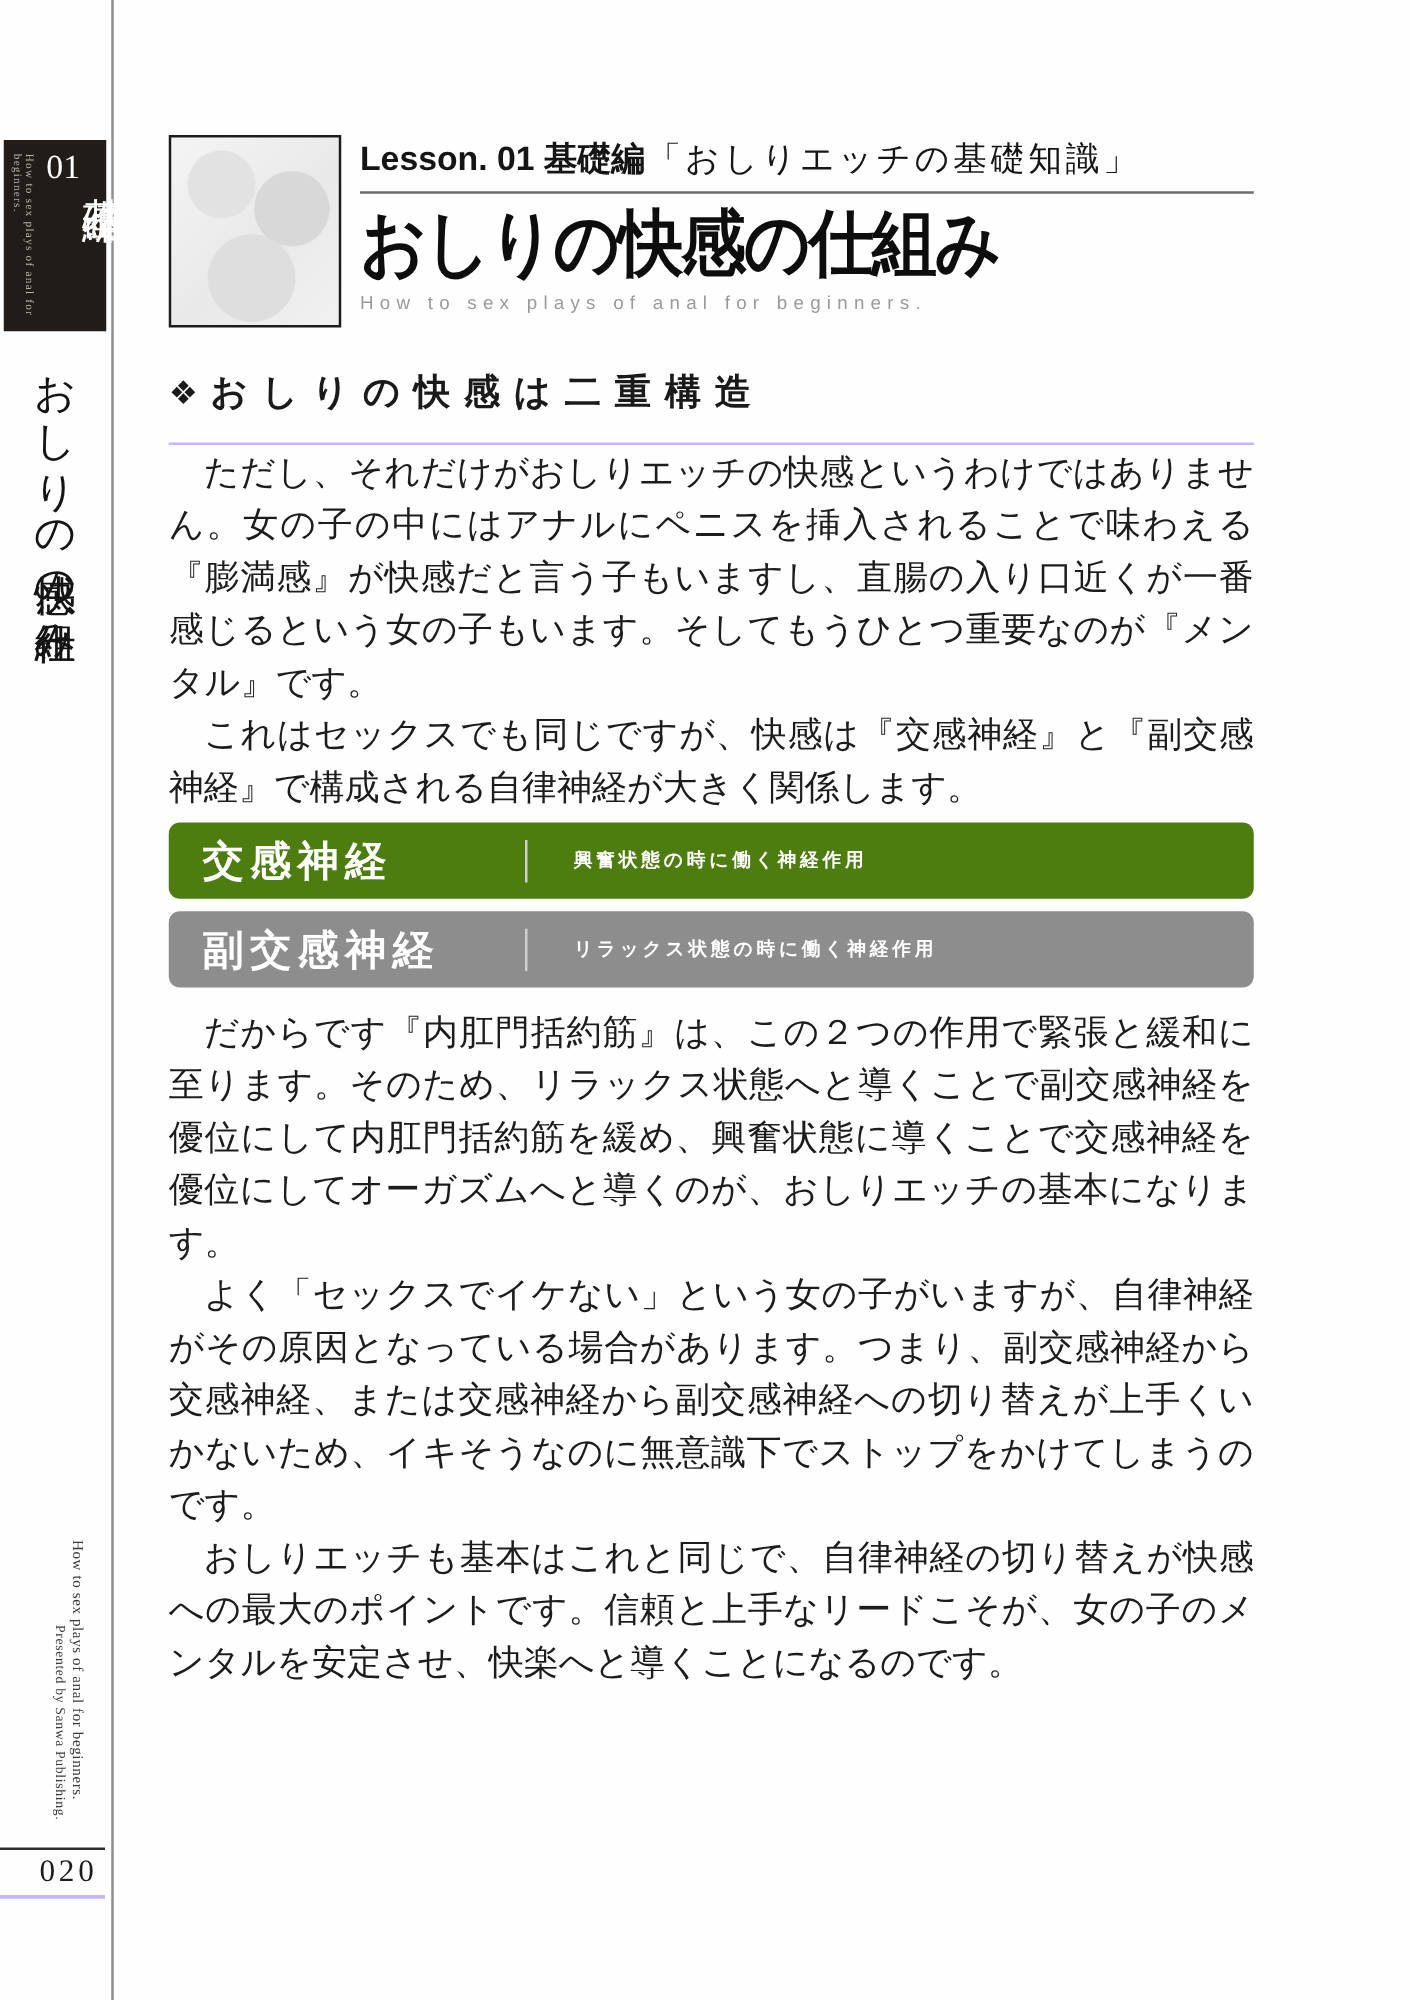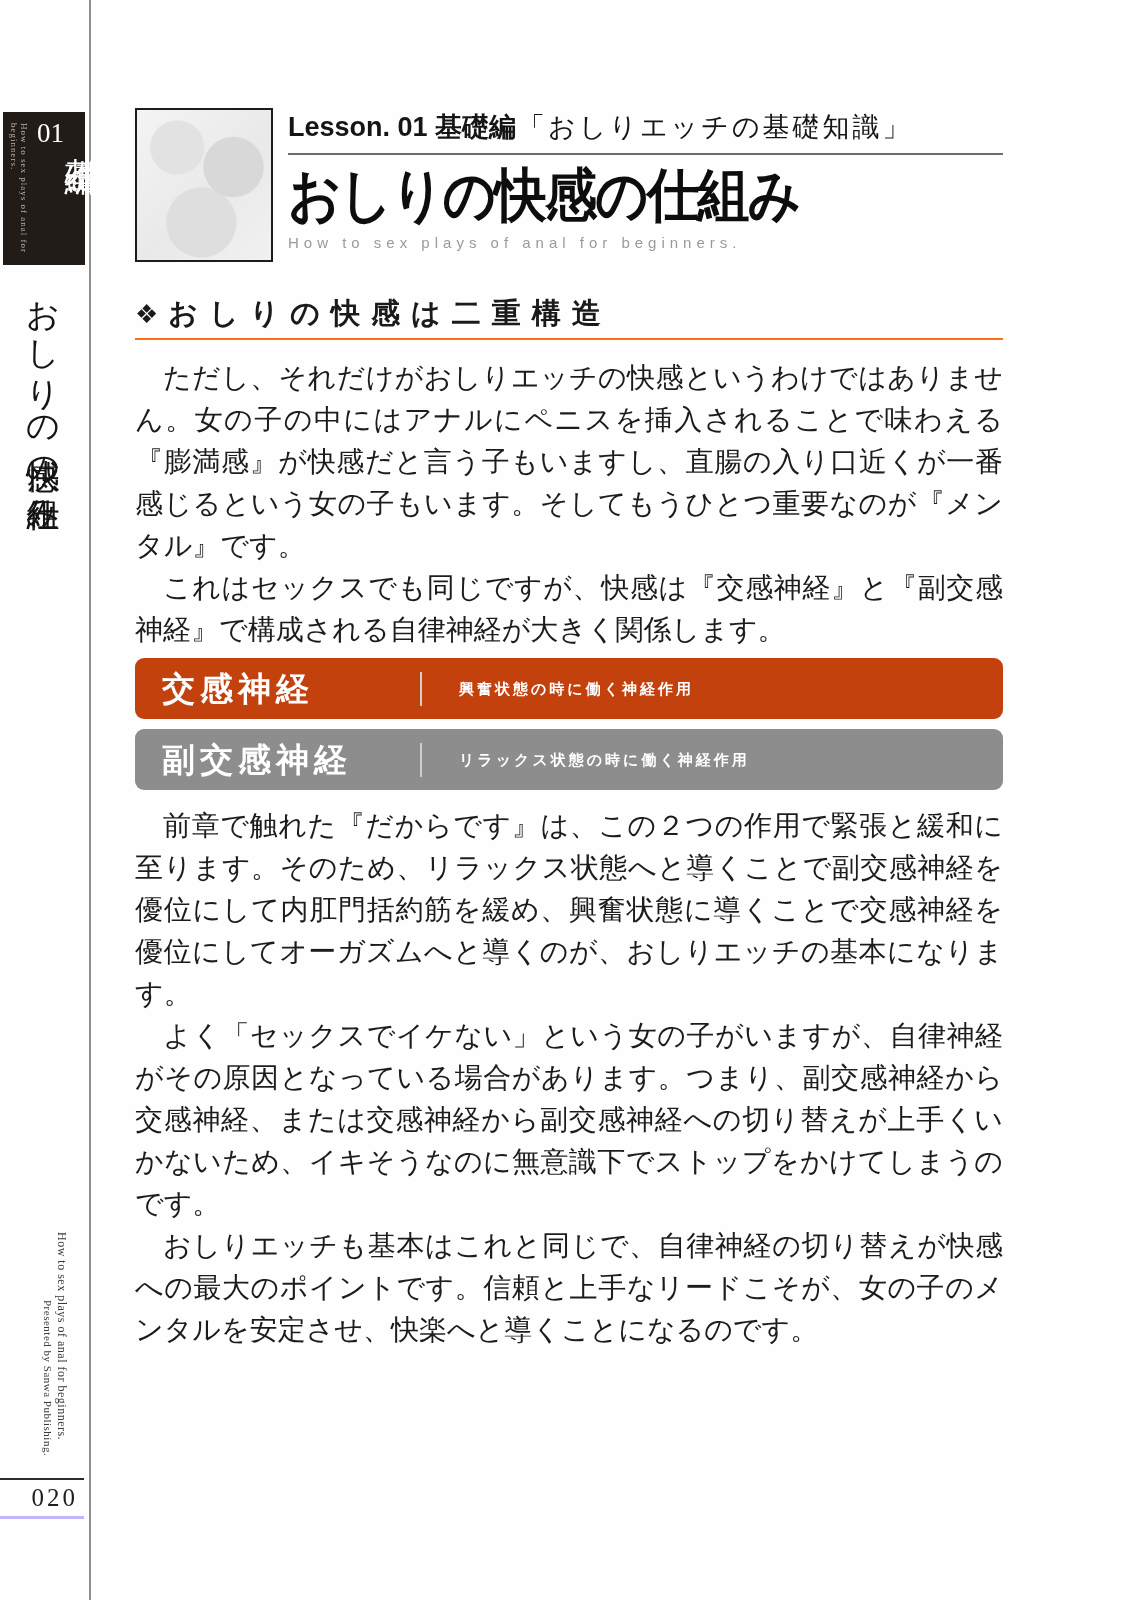--- a/index.html
+++ b/index.html
@@ -59,21 +59,21 @@
   .lesson-line .lbl{font-weight:800;letter-spacing:0;}
   .lesson-line .topic{font-weight:500;letter-spacing:3px;margin-left:2px;}
   .main-title{
     margin:10px 0 0;font-size:58px;line-height:1.05;font-weight:900;letter-spacing:-2px;
     transform:scaleX(0.9);transform-origin:left center;white-space:nowrap;color:#0d0d0d;
   }
   .subtitle-en{margin-top:8px;font-size:15px;letter-spacing:5px;color:#9a9a9a;white-space:nowrap;}
   .section-head{
     position:absolute;left:0;top:294px;width:868px;margin:0;box-sizing:border-box;
     font-size:29px;font-weight:800;letter-spacing:11px;color:#1a1a1a;
-    border-bottom:2px solid #f97316;padding-bottom:4px;
+    border-bottom:2px solid #c4b5fd;padding-bottom:20px;
   }
   .section-head .marker{font-size:26px;letter-spacing:0;margin-right:10px;}
   .bodytext{
     position:absolute;left:0;top:357px;width:868px;
     font-size:28px;line-height:42px;text-align:justify;text-justify:inter-ideograph;color:#1c1c1c;
   }
   .bodytext p{margin:0;text-indent:1em;}
   
   .banners{margin:7px 0 15px;}
   .banner{
@@ -127,31 +127,31 @@
 
     <h2 class="section-head">
       <span class="marker">❖</span><span>おしりの快感は二重構造</span>
     </h2>
 
     <div class="bodytext">
       <p>ただし、それだけがおしりエッチの快感というわけではありません。女の子の中にはアナルにペニスを挿入されることで味わえる『膨満感』が快感だと言う子もいますし、直腸の入り口近くが一番感じるという女の子もいます。そしてもうひとつ重要なのが『メンタル』です。</p>
       <p>これはセックスでも同じですが、快感は『交感神経』と『副交感神経』で構成される自律神経が大きく関係します。</p>
 
       <div class="banners">
-        <div class="banner" style="background: #c2410c; color: rgb(255, 255, 255);">
+        <div class="banner" style="background: #4d7c0f; color: rgb(255, 255, 255);">
           <span class="term">交感神経</span>
           <span class="vbar"></span>
           <span class="desc">興奮状態の時に働く神経作用</span>
         </div>
         <div class="banner" style="background: rgb(141, 141, 141); color: rgb(255, 255, 255);">
           <span class="term">副交感神経</span>
           <span class="vbar"></span>
           <span class="desc">リラックス状態の時に働く神経作用</span>
         </div>
       </div>
 
-      <p>前章で触れた『だからです』は、この２つの作用で緊張と緩和に至ります。そのため、リラックス状態へと導くことで副交感神経を優位にして内肛門括約筋を緩め、興奮状態に導くことで交感神経を優位にしてオーガズムへと導くのが、おしりエッチの基本になります。</p>
+      <p>だからです『内肛門括約筋』は、この２つの作用で緊張と緩和に至ります。そのため、リラックス状態へと導くことで副交感神経を優位にして内肛門括約筋を緩め、興奮状態に導くことで交感神経を優位にしてオーガズムへと導くのが、おしりエッチの基本になります。</p>
       <p>よく「セックスでイケない」という女の子がいますが、自律神経がその原因となっている場合があります。つまり、副交感神経から交感神経、または交感神経から副交感神経への切り替えが上手くいかないため、イキそうなのに無意識下でストップをかけてしまうのです。</p>
       <p>おしりエッチも基本はこれと同じで、自律神経の切り替えが快感への最大のポイントです。信頼と上手なリードこそが、女の子のメンタルを安定させ、快楽へと導くことになるのです。</p>
     </div>
 
   </main>
 </div>
 
 </body></html>

